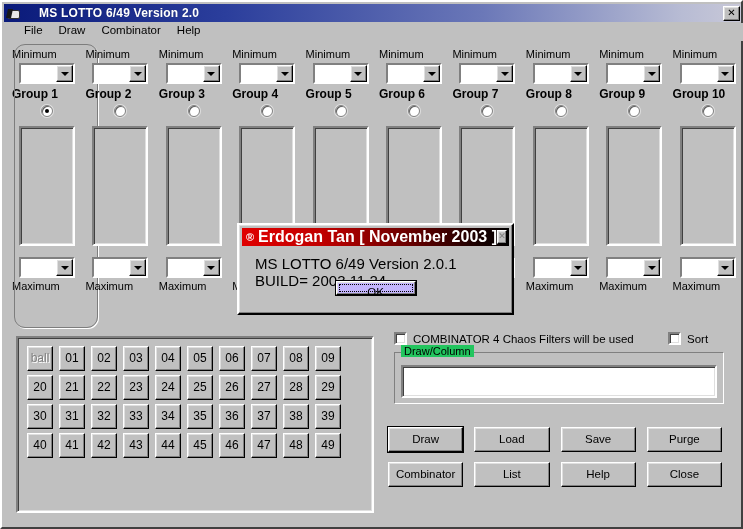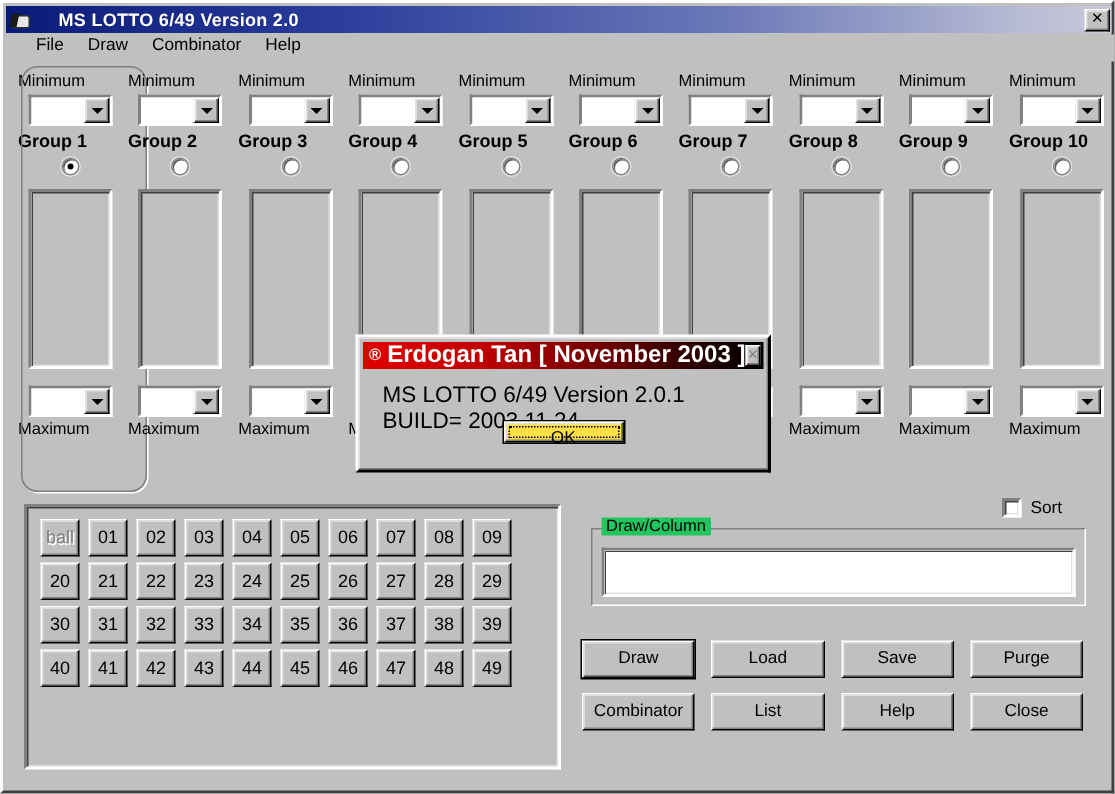--- a/index.html
+++ b/index.html
@@ -287,21 +287,21 @@
     position: absolute; left: 0; right: 0; top: 30px;
     text-align: left;
     font-size: 15px; color: #000; margin-left: 16px;
   }
   .dlg-okwrap {
     position: absolute; left: 0; right: 0; top: 56px;
     display: flex; justify-content: center;
   }
   .dlg-ok {
     width: 80px; height: 14px;
-    background: #fde047;
+    background: #c4b5fd;
     border: 1px solid;
     border-color: #ffffff #000000 #000000 #ffffff;
     box-shadow: inset -1px -1px 0 #808080, inset 1px 1px 0 #dfdfdf,
                 0 0 0 1px #000000;
     font-size: 11.5px; color: #000;
     line-height: 20px; text-align: center;
     position: relative;
     cursor: default;
   }
   .dlg-ok::after {
@@ -569,20 +569,24 @@
         <div class="numbtn">44</div>
         <div class="numbtn">45</div>
         <div class="numbtn">46</div>
         <div class="numbtn">47</div>
         <div class="numbtn">48</div>
         <div class="numbtn">49</div>
       </div>
     </div>
 
   <div class="chk-row">
+    <div class="chk" style="left:0px;top:0px;">
+      <div class="chkbox"></div>
+      <div class="chk-label">COMBINATOR 4 Chaos Filters will be used</div>
+    </div>
     <div class="chk" style="left:274px;top:0px;">
       <div class="chkbox"></div>
       <div class="chk-label">Sort</div>
     </div>
   </div>
 
   <div class="groupbox">
     <div class="gb-legend">Draw/Column</div>
     <div class="gb-input"></div>
   </div>

